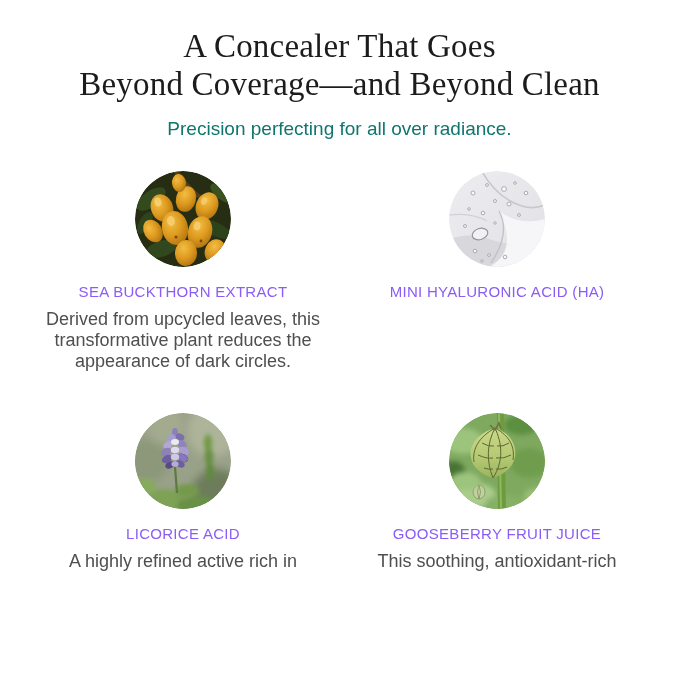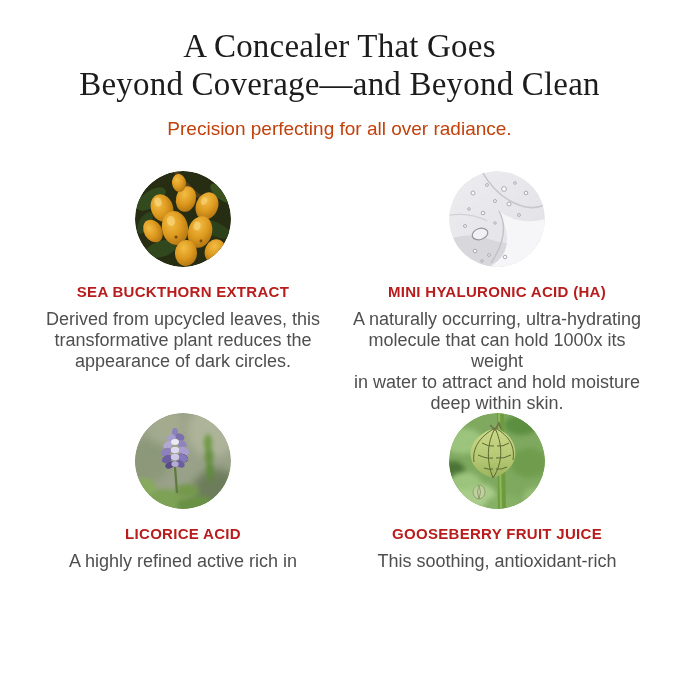--- a/index.html
+++ b/index.html
@@ -18,41 +18,41 @@
     font-weight: 400;
     font-size: 33px;
     line-height: 38px;
     letter-spacing: 0.2px;
     color: #1c1c1c;
   }
   .subtitle {
     margin: 14px 0 0 0;
     font-size: 19px;
     line-height: 23px;
-    color: #c2410c;
+    color: #0f766e;
   }
   .cell { position: absolute; width: 300px; text-align: center; }
   .cell-0 { left: 33px;  top: 171px; }
   .cell-1 { left: 347px; top: 171px; }
   .cell-2 { left: 33px;  top: 413px; }
   .cell-3 { left: 347px; top: 413px; }
   .photo {
     width: 96px; height: 96px;
     margin: 0 auto;
     border-radius: 50%;
     overflow: hidden;
   }
   .photo svg { display: block; }
   .ing-name {
     margin: 16px 0 0 0;
     font-size: 15px;
     line-height: 18px;
-    font-weight: 700;
+    font-weight: 400;
     letter-spacing: 0.3px;
-    color: #b91c1c;
+    color: #8b5cf6;
   }
   .ing-desc {
     margin: 8px 0 0 0;
     font-size: 18px;
     line-height: 21px;
     color: #4f4f4f;
     white-space: pre-line;
   }
 </style>
 </head>
@@ -149,24 +149,20 @@
               <circle cx="46" cy="52" r="1.2"></circle>
             <circle cx="26" cy="80" r="1.8"></circle>
               <circle cx="40" cy="84" r="1.4"></circle>
             <circle cx="56" cy="86" r="1.8"></circle>
               <circle cx="33" cy="90" r="1.2"></circle>
           </g>
         </g>
       </svg>
     </div>
     <h2 class="ing-name">MINI HYALURONIC ACID (HA)</h2>
-    <p class="ing-desc">A naturally occurring, ultra-hydrating
-molecule that can hold 1000x its weight
-in water to attract and hold moisture
-deep within skin.</p>
   </section>
 
   <section class="cell cell-2">
     <div class="photo">
       <svg width="96" height="96" viewBox="0 0 96 96">
         <defs>
           <clipPath id="clip2">
               <circle cx="48" cy="48" r="48"></circle>
             </clipPath>
           <filter id="blur4" x="-40%" y="-40%" width="180%" height="180%">

